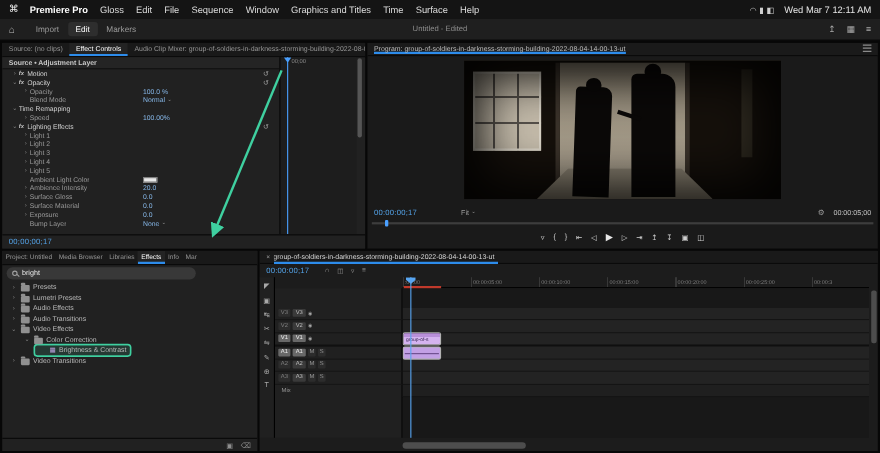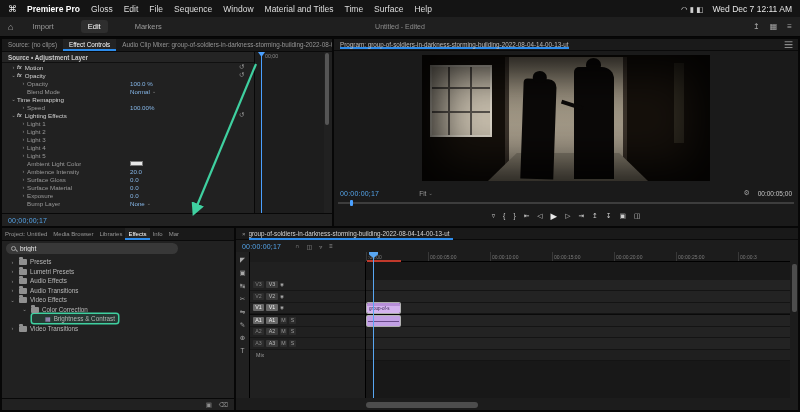--- a/index.html
+++ b/index.html
@@ -14,21 +14,21 @@
   .mb-items { display:flex; gap:11px; white-space:nowrap; }
   .mb-item.bold { font-weight:bold; color:#fff; }
   .mb-right { margin-left:auto; display:flex; align-items:center; gap:9px; color:#cfcfcf; }
   .mb-status span { font-size:7.5px; }
   .mb-clock { font-size:8.5px; color:#e6e6e6; white-space:nowrap; }
 
   
   .appbar { position:absolute; left:0; top:17px; width:800px; height:20px; background:#1f1f1f;
             border-bottom:1px solid #050505; display:flex; align-items:center; padding:0 8px; }
   .home { font-size:9px; color:#bdbdbd; margin-right:12px; }
-  .hd-tabs { display:flex; gap:20px; font-size:7.5px; color:#9a9a9a; }
+  .hd-tabs { display:flex; gap:1px; font-size:7.5px; color:#9a9a9a; }
   .hd-tab { padding:2px 7px; border-radius:3px; }
   .hd-tab.active { color:#fff; background:#2e2e2e; }
   .hd-title { position:absolute; left:0; right:0; text-align:center; font-size:7px; color:#8d8d8d; pointer-events:none; }
   .hd-icons { margin-left:auto; display:flex; gap:10px; font-size:8px; color:#a8a8a8; }
 
   
   .panel { position:absolute; background:#212121; overflow:hidden; }
   .ptabs { display:flex; height:13px; background:#191919; font-size:6.3px; color:#969696;
            overflow:hidden; border-bottom:1px solid #0a0a0a; }
   .ptab { flex:none; padding:0 6px; line-height:12px; white-space:nowrap; }
@@ -192,40 +192,40 @@
         <span class="mb-item">Gloss</span>
 
         <span class="mb-item">Edit</span>
 
         <span class="mb-item">File</span>
 
         <span class="mb-item">Sequence</span>
 
         <span class="mb-item">Window</span>
 
-        <span class="mb-item">Material and Titles</span>
+        <span class="mb-item">Graphics and Titles</span>
 
         <span class="mb-item">Time</span>
 
         <span class="mb-item">Surface</span>
 
         <span class="mb-item">Help</span>
 
     </span>
     <span class="mb-right">
       <span class="mb-status">
         
           <span>◠</span>
         
           <span>▮</span>
         
           <span>◧</span>
         
       </span>
-      <span class="mb-clock">Wed Dec 7  12:11 AM</span>
+      <span class="mb-clock">Wed Mar 7  12:11 AM</span>
     </span>
   </div>
 
   <div class="appbar">
     <span class="home">⌂</span>
     <span class="hd-tabs">
 
         <span class="hd-tab">Import</span>
 
         <span class="hd-tab active">Edit</span>

